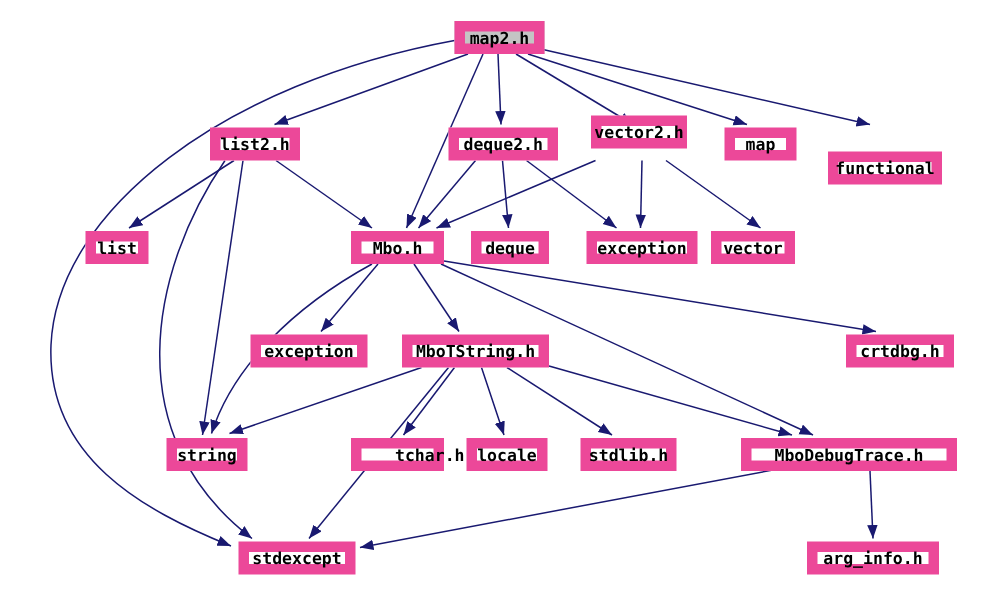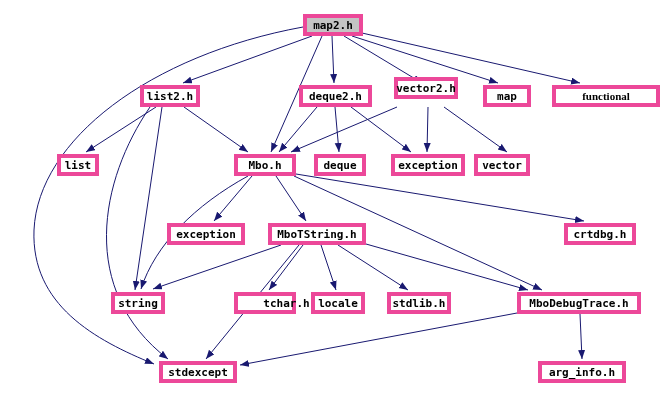--- a/index.html
+++ b/index.html
@@ -8,21 +8,21 @@
     width:660px;height:401px;
     background:#ffffff;
     font-family:"DejaVu Sans Mono","Liberation Mono",monospace;
     overflow:hidden;
   }
   #edges{position:absolute;left:0;top:0;z-index:0;}
   .node{
     position:absolute;
     box-sizing:border-box;
     height:22px;
-    border:4px solid #ec4899;
+    border:7px solid #ec4899;
     background:#ffffff;
     color:#000000;
     font-size:11px;
     font-weight:bold;
     display:flex;
     align-items:center;
     justify-content:center;
     white-space:nowrap;
     z-index:1;
   }
@@ -78,34 +78,34 @@
       <path d="M517,313 L240,365" marker-end="url(#arrow)"></path>
     </g>
   </svg>
 
   <div class="node root" style="left:303px;top:14px;width:60px;">map2.h</div>
 
   <div class="node" style="left:140px;top:85px;width:60px;">list2.h</div>
   <div class="node" style="left:299px;top:85px;width:73px;">deque2.h</div>
   <div class="node" style="left:394px;top:77px;width:64px;">vector2.h</div>
   <div class="node" style="left:483px;top:85px;width:48px;">map</div>
-  <div class="node" style="left:552px;top:85px;width:108px;font-family:Liberation Serif, serif;">functional</div>
+  <div class="node" style="left:552px;top:101px;width:76px;">functional</div>
 
   <div class="node" style="left:57px;top:154px;width:42px;">list</div>
   <div class="node" style="left:234px;top:154px;width:62px;">Mbo.h</div>
   <div class="node" style="left:314px;top:154px;width:52px;">deque</div>
   <div class="node" style="left:391px;top:154px;width:74px;">exception</div>
   <div class="node" style="left:474px;top:154px;width:56px;">vector</div>
 
   <div class="node" style="left:167px;top:223px;width:78px;">exception</div>
   <div class="node" style="left:268px;top:223px;width:98px;">MboTString.h</div>
   <div class="node" style="left:564px;top:223px;width:72px;">crtdbg.h</div>
 
   <div class="node" style="left:111px;top:292px;width:54px;">string</div>
   <div class="node" style="left:234px;top:292px;width:62px;padding-left:43px;">tchar.h</div>
   <div class="node" style="left:311px;top:292px;width:54px;">locale</div>
   <div class="node" style="left:387px;top:292px;width:64px;">stdlib.h</div>
-  <div class="node" style="left:517px;top:292px;width:124px;">MboDebugTrace.h</div>
+  <div class="node" style="left:494px;top:292px;width:144px;">MboDebugTrace.h</div>
 
   <div class="node" style="left:159px;top:361px;width:78px;">stdexcept</div>
   <div class="node" style="left:538px;top:361px;width:88px;">arg_info.h</div>
 
 </div>
 
 </body></html>

